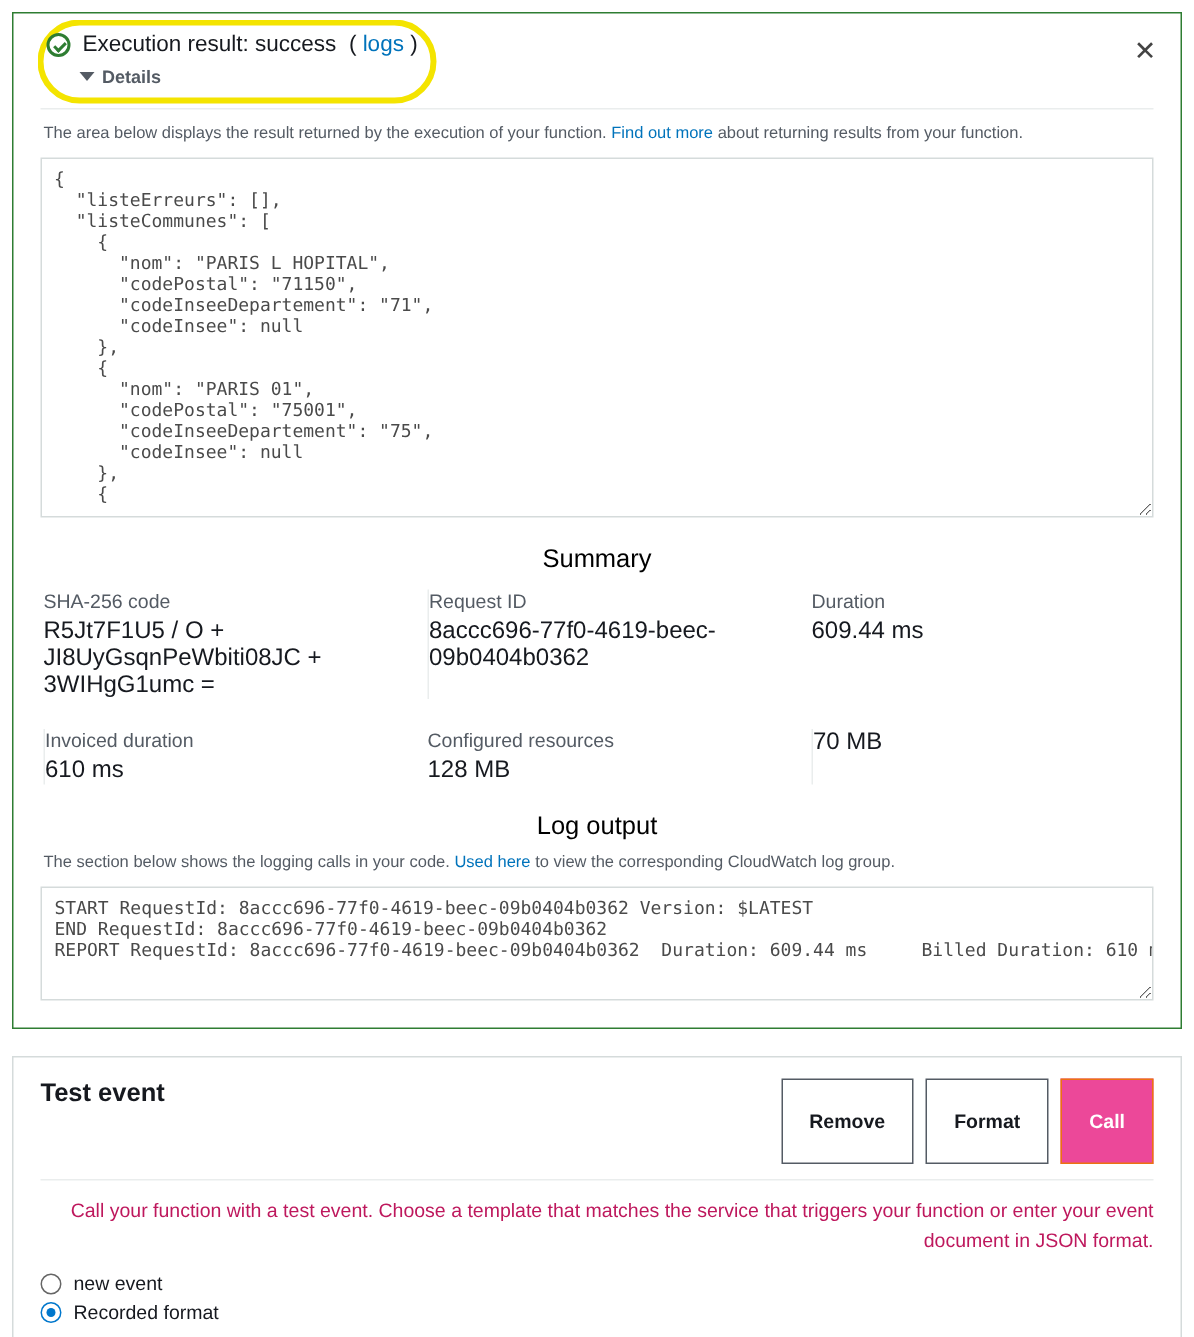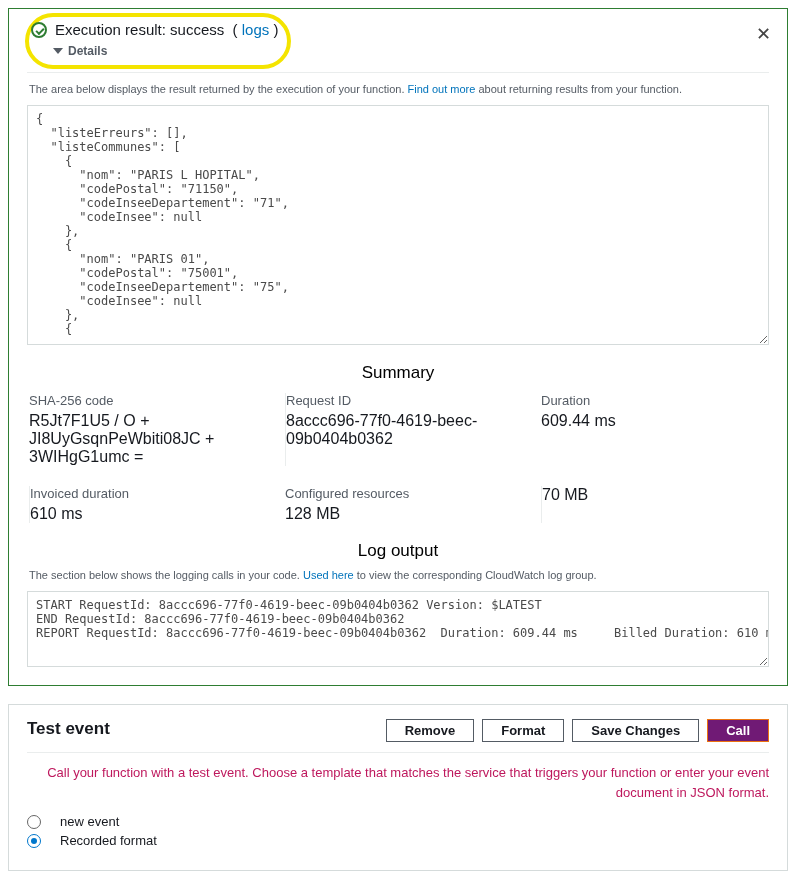--- a/index.html
+++ b/index.html
@@ -111,25 +111,25 @@
     display: flex;
     justify-content: space-between;
     margin-bottom: 10px;
   }
   .test-head h2 { font-size: 17px; font-weight: 700; }
   .btn-row { display: flex; gap: 8px; }
   .btn {
     font-size: 13px; font-weight: 700;
     border: 1px solid #545b64;
     background: #fff; color: #16191f;
-    padding: 3px 18px; cursor: pointer;
-  }
-  .btn-primary { background: #701a75; border-color: #ec7211; color: #fff; }
+    padding: 20px 18px; cursor: pointer;
+  }
+  .btn-primary { background: #ec4899; border-color: #ec7211; color: #fff; }
   .test-desc { color: #be185d; font-size: 13px; margin: 10px 0 12px 0; line-height: 1.5; text-align: right; }
-  .radio-row { display: flex; align-items: center; gap: 19px; margin: 4px 0; font-size: 13px; color: #16191f; }
+  .radio-row { display: flex; align-items: center; gap: 8px; margin: 4px 0; font-size: 13px; color: #16191f; }
   .radio { width: 14px; height: 14px; border-radius: 50%; border: 1px solid #666; position: relative; flex:none; }
   .radio.checked { border-color: #0077cc; }
   .radio.checked::after { content:""; position:absolute; left:3px; top:3px; width:6px; height:6px; background:#0077cc; border-radius:50%; }
 </style>
 </head>
 <body>
 
 <div class="panel">
   <span class="close-x">✕</span>
 
@@ -206,21 +206,20 @@
 END RequestId: 8accc696-77f0-4619-beec-09b0404b0362
 REPORT RequestId: 8accc696-77f0-4619-beec-09b0404b0362  Duration: 609.44 ms     Billed Duration: 610 ms   Memory Size: 128 MB    Max Memory Used: 70 MB</div>
 </div>
 
 <div class="test-panel">
   <div class="test-head">
     <h2>Test event</h2>
     <div class="btn-row">
       <button class="btn">Remove</button>
       <button class="btn">Format</button>
-      <button class="btn">Save Changes</button>
       <button class="btn btn-primary">Call</button>
     </div>
   </div>
   <hr class="divider">
   <p class="test-desc">Call your function with a test event. Choose a template that matches the service that triggers your function or enter your event document in JSON format.</p>
 
   <div class="radio-row">
     <span class="radio"></span>
     <span>new event</span>
   </div>

